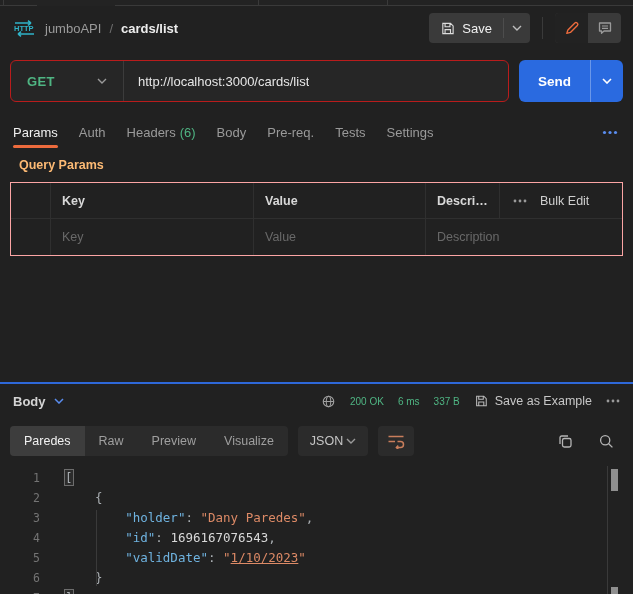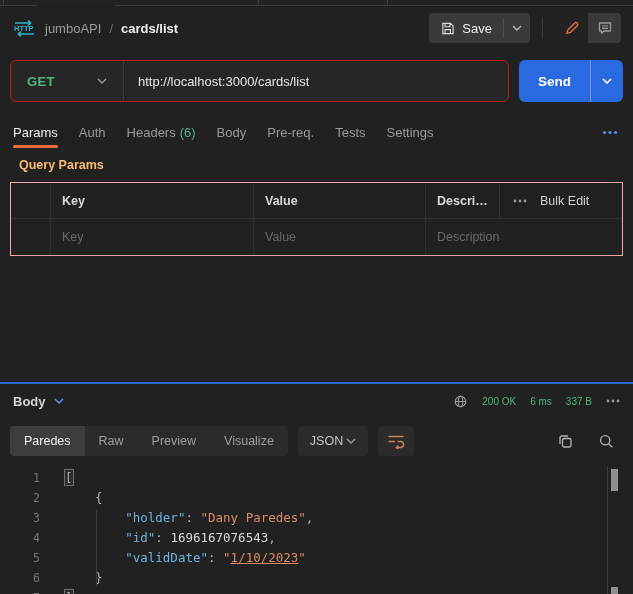--- a/index.html
+++ b/index.html
@@ -284,20 +284,28 @@
     <span>
       <svg width="15" height="15" viewBox="0 0 16 16">
           <circle cx="8" cy="8" r="5.6" fill="none" stroke="#a0a0a0" stroke-width="1.2"></circle>
           <ellipse cx="8" cy="8" rx="2.4" ry="5.6" fill="none" stroke="#a0a0a0" stroke-width="1.1"></ellipse>
           <path d="M2.4 8 h11.2" stroke="#a0a0a0" stroke-width="1.1"></path>
         </svg>
     </span>
     <span class="meta-green">200 OK</span>
     <span class="meta-green">6 ms</span>
     <span class="meta-green">337 B</span>
+    <span class="save-example">
+      <span>
+        <svg width="14" height="14" viewBox="0 0 16 16">
+            <path d="M3 2.5 h8.2 L14 5.3 V13.5 H3 Z M5.4 2.5 v3.6 h5.2 V2.5 M5.4 13.5 V9.2 h5.8 v4.3" fill="none" stroke="#b9b9b9" stroke-width="1.2"></path>
+          </svg>
+      </span>
+      <span>Save as Example</span>
+    </span>
     <span class="dots-btn">
       <svg width="14" height="4" viewBox="0 0 14 4">
           <circle cx="2" cy="2" r="1.4" fill="#9a9a9a"></circle>
           <circle cx="7" cy="2" r="1.4" fill="#9a9a9a"></circle>
           <circle cx="12" cy="2" r="1.4" fill="#9a9a9a"></circle>
         </svg>
     </span>
   </div>
 </div>
 

